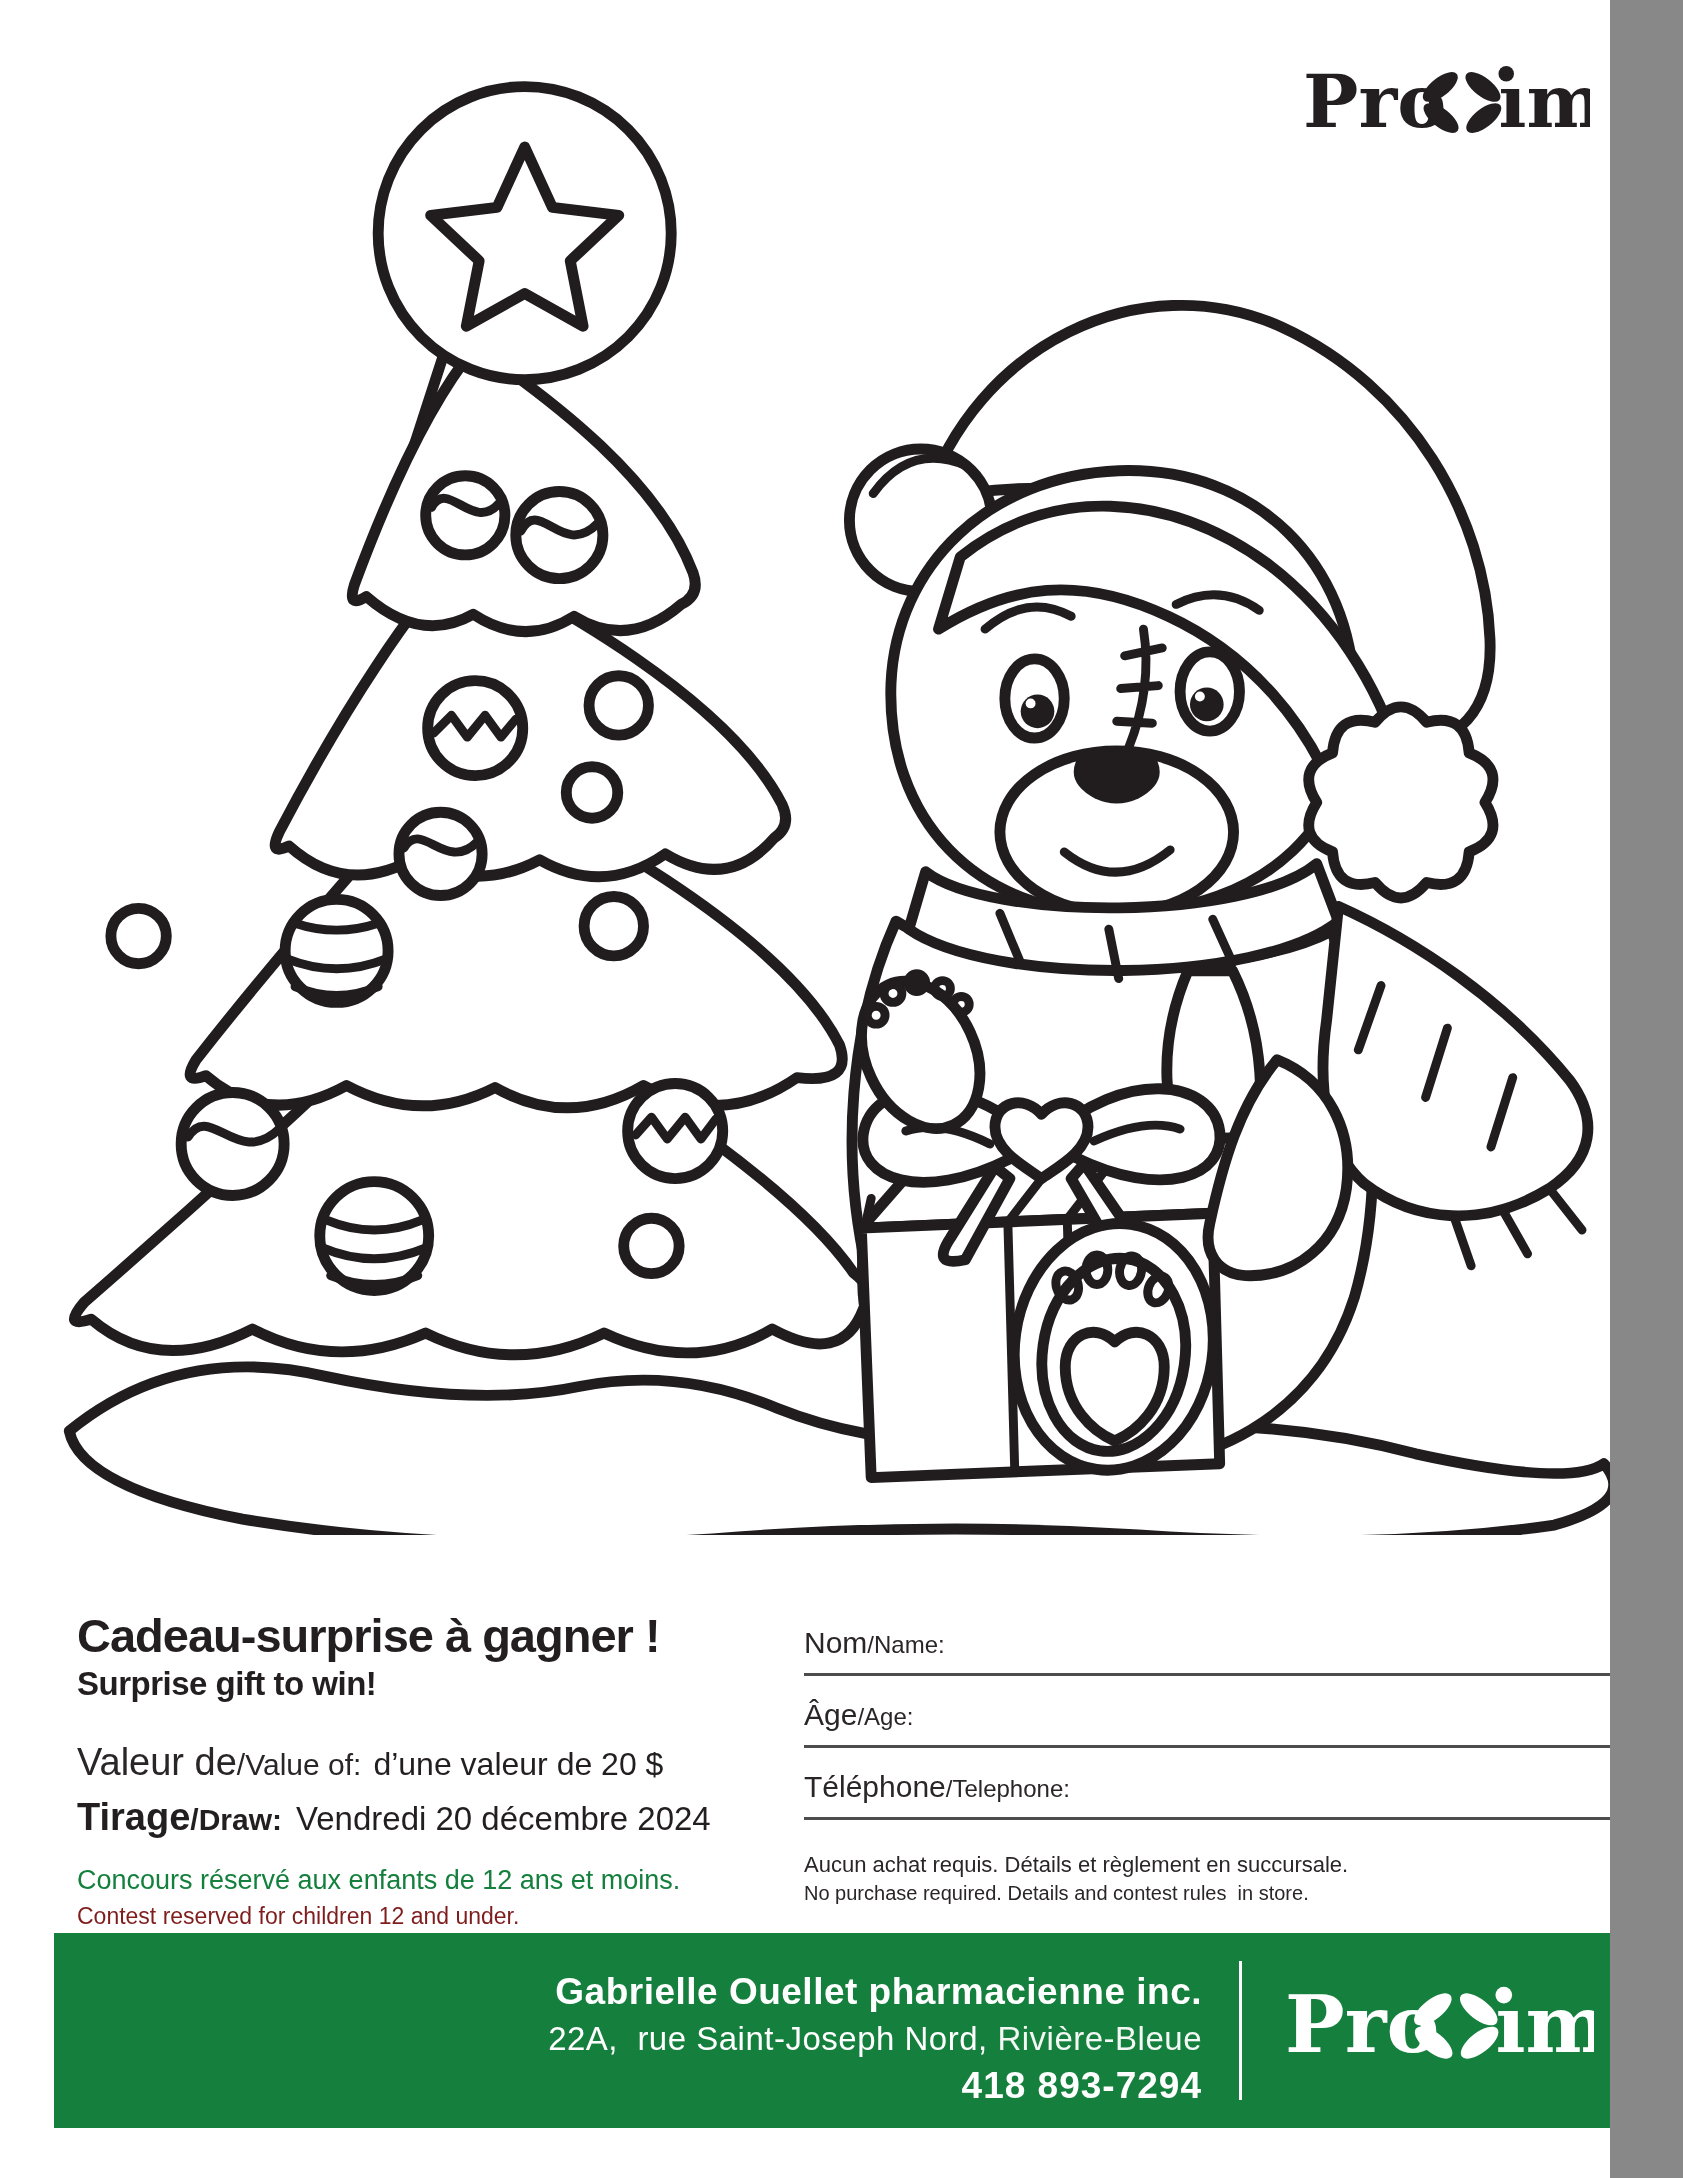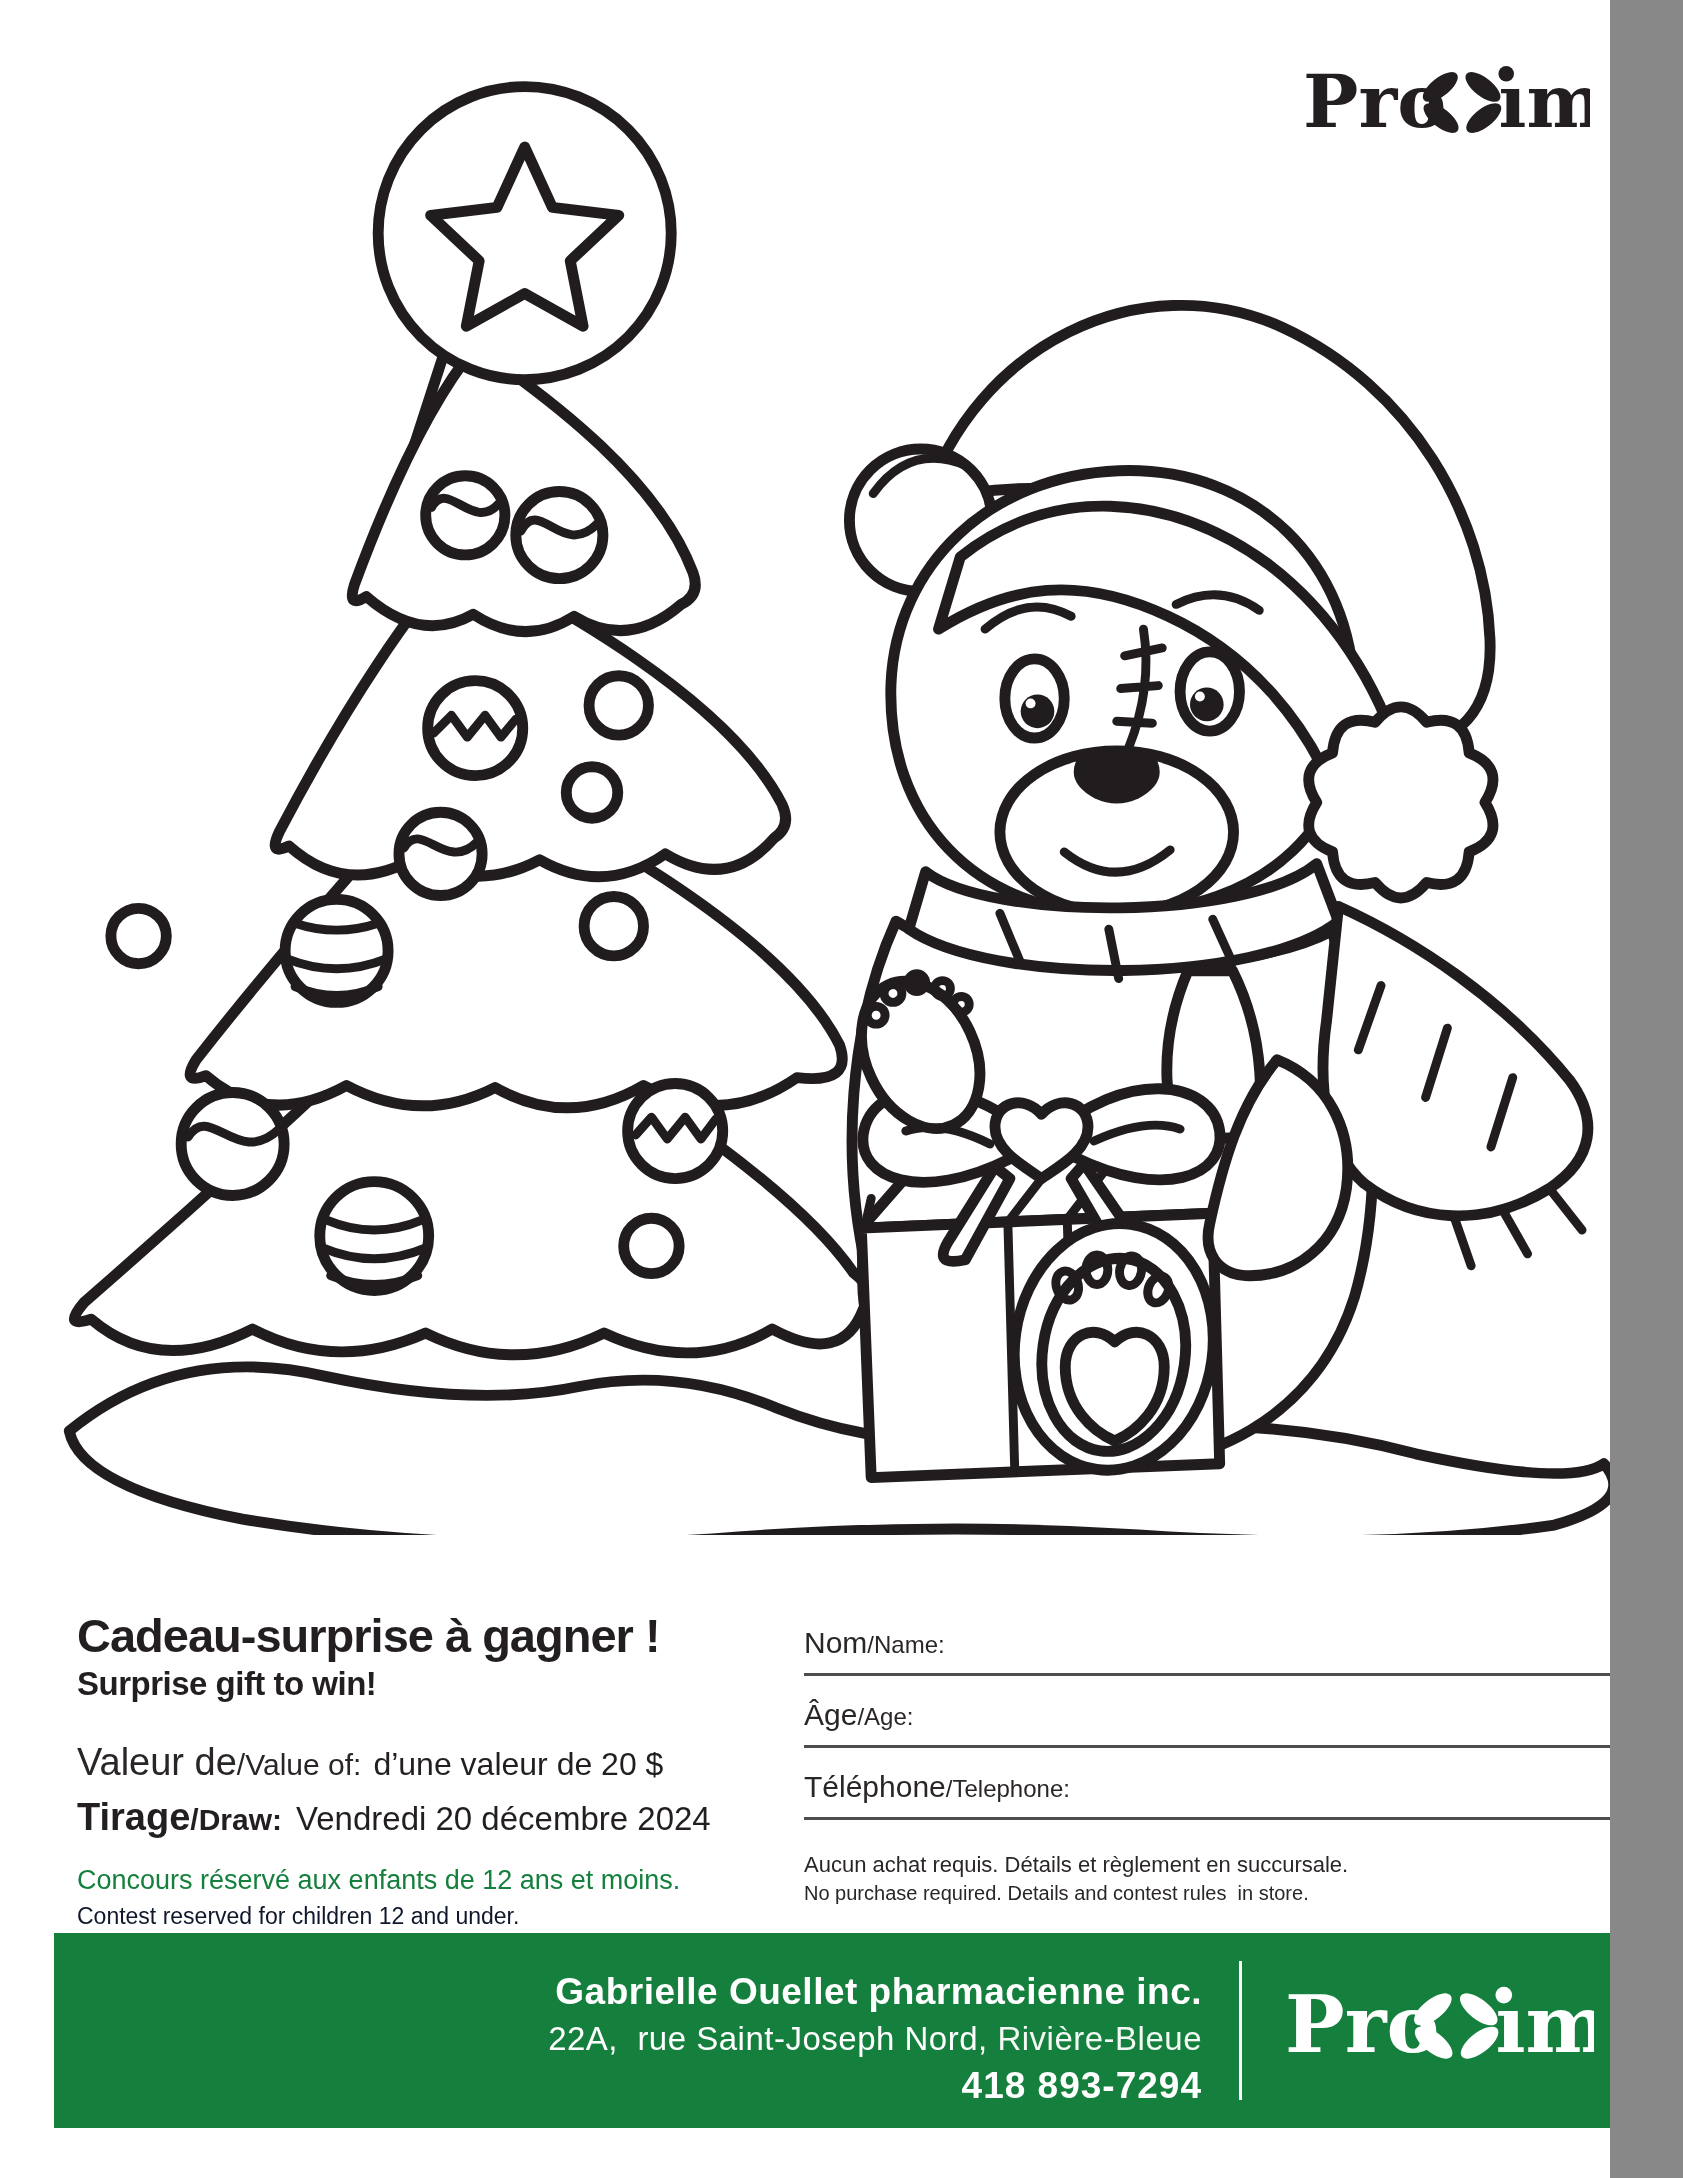--- a/index.html
+++ b/index.html
@@ -23,21 +23,21 @@
   .contest h2{margin:6px 0 0 0;font-size:33px;line-height:1.05;font-weight:bold;letter-spacing:-0.5px;}
   .value-line{margin-top:40px;font-size:32px;line-height:1.1;white-space:nowrap;}
   .lbl-fr{font-size:38px;font-weight:400;color:#2a2627;margin-top:24px;}
   .lbl-en{font-size:30px;font-weight:400;color:#2a2627;}
   .lbl-fr-b{font-size:38px;font-weight:bold;}
   .lbl-en-b{font-size:30px;font-weight:bold;}
   .value-text{font-size:32px;padding-left:12px;}
   .draw-line{margin-top:14px;font-size:33px;line-height:1.1;white-space:nowrap;}
   .draw-text{font-size:33px;padding-left:14px;}
   .eligibility-fr{margin-top:26px;font-size:27px;color:#15803d;}
-  .eligibility-en{margin-top:7px;font-size:23px;color:#0f172a;}
+  .eligibility-en{margin-top:7px;font-size:23px;color:#7f1d1d;}
   
   .form{position:absolute;left:804px;top:1626px;width:840px;}
   .field{border-bottom:3px solid #4d4d4d;padding-bottom:11px;margin-bottom:22px;}
   .field-label{font-size:30px;font-weight:400;color:#2a2627;line-height:34px;}
   .field-label .en{font-size:24px;}
   .form-disclaimer{margin-top:32px;}
   .disc-fr{font-size:22px;color:#2a2627;}
   .disc-en{font-size:20px;color:#2a2627;margin-top:4px;white-space:pre;}
   
   .footer-bar{position:absolute;left:54px;top:1933px;width:1574px;height:195px;background:#15803d;}

